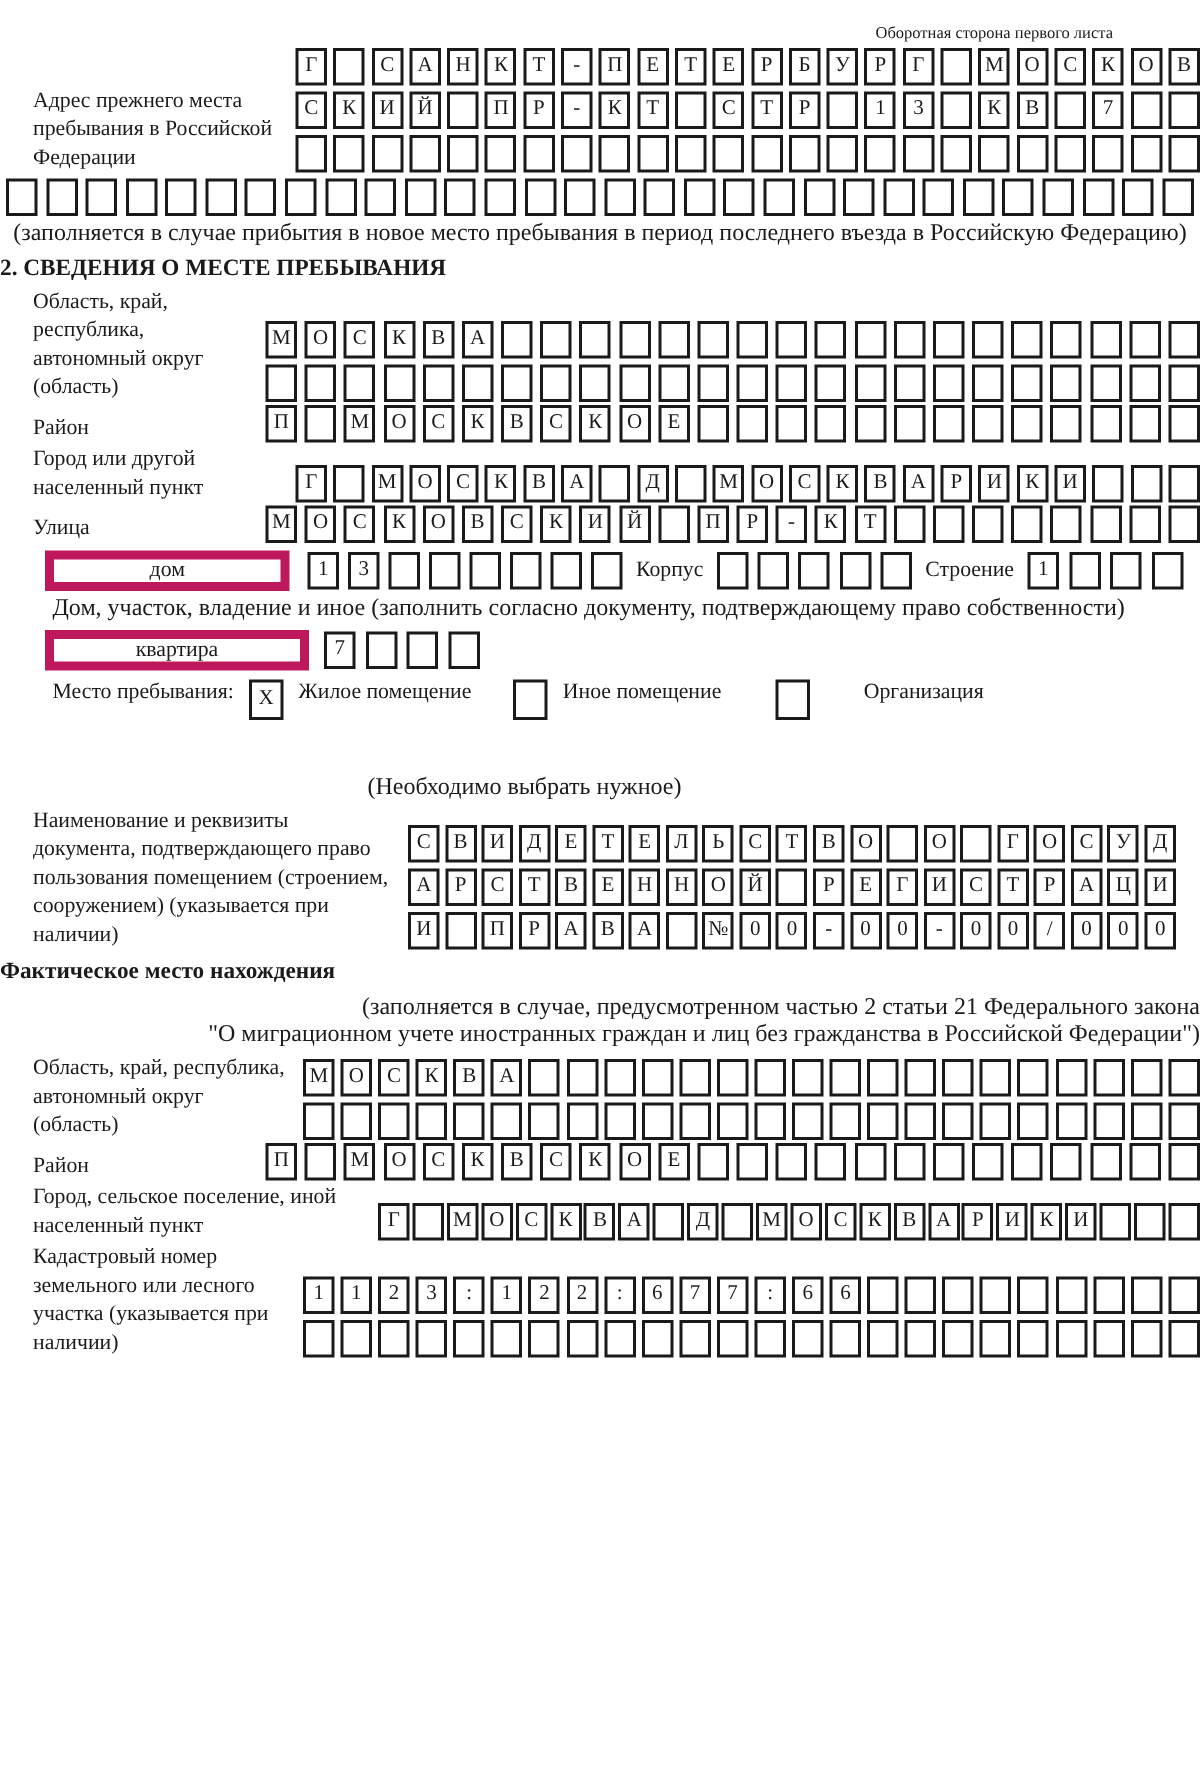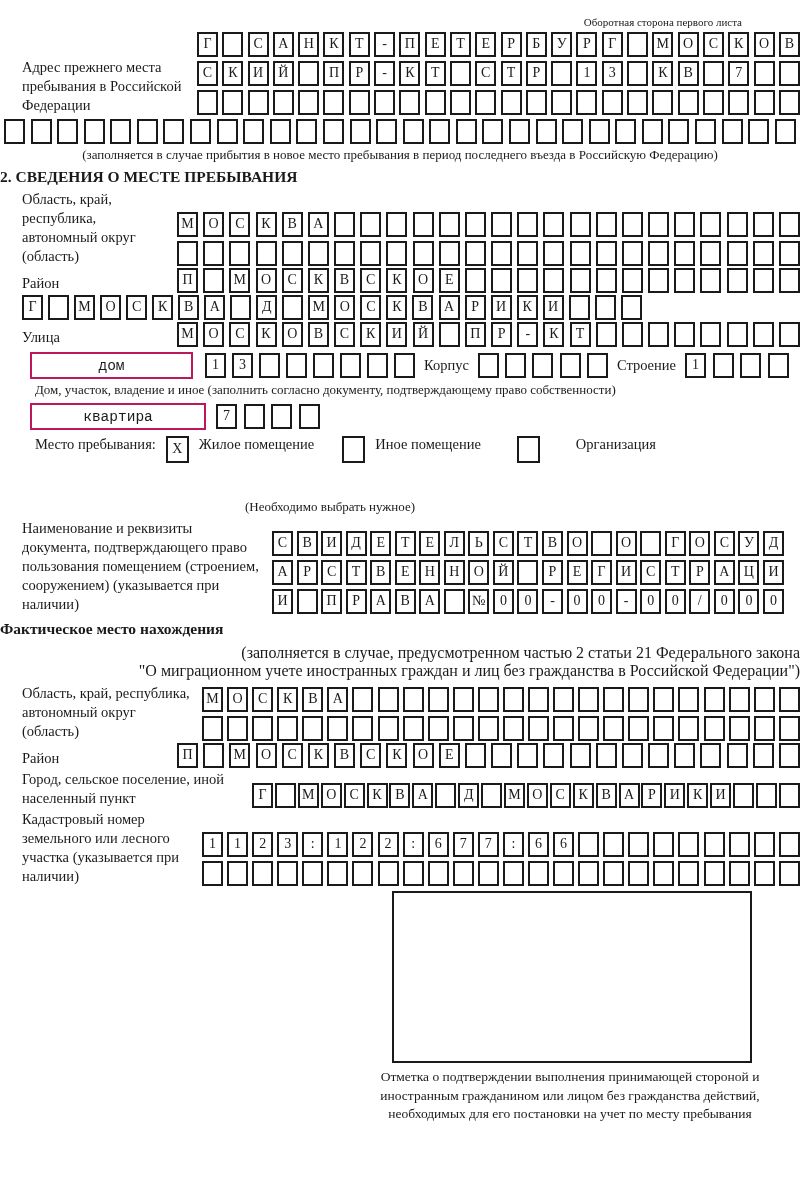--- a/index.html
+++ b/index.html
@@ -18,30 +18,30 @@
   .cells { display:flex; justify-content:space-between; }
   .cell {
     flex:0 0 21px; width:21px; height:25px; border:2px solid #1a1a1a;
     box-sizing:border-box; font-size:14px; line-height:20px; text-align:center;
   }
   .w640{width:640px} .w620{width:620px} .w615{width:615px}
   .w617{width:617px} .w565{width:565px} .w512{width:512px}
   .w210{width:210px} .w130{width:130px} .w104{width:104px}
 
   .fullrow { margin:4px 4px 0 4px; width:792px; }
-  .caption { font-size:13px; margin-top:3px; }
+  .caption { font-size:16px; margin-top:3px; }
   .caption.center { text-align:center; }
   .caption.left { margin-left:35px; }
   .sec-title { text-align:left; font-weight:bold; font-size:15.5px; margin-top:5px; }
 
   .mt2{margin-top:2px} .mt4{margin-top:4px} .mt6{margin-top:6px}
 
   .houserow { display:flex; align-items:center; margin:5px 0 0 30px; }
-  .wide-box { height:27px; border:2px solid #be185d; box-sizing:border-box;
-    display:flex; align-items:center; justify-content:center; font-size:14.5px;font-family:Liberation Mono, monospace; }
+  .wide-box { height:27px; border:6px solid #be185d; box-sizing:border-box;
+    display:flex; align-items:center; justify-content:center; font-size:14.5px; }
   .wb163{width:163px; margin-right:12px} .wb205{width:176px; margin-right:10px}
   .inline-lbl { font-size:14.5px; margin:0 9px; white-space:nowrap; }
 
   .stayrow { display:flex; align-items:flex-start; margin:6px 0 0 35px; font-size:14.5px; }
   .stayrow .cell { height:27px; flex-basis:23px; width:23px; line-height:22px; }
   .ml10{margin-left:10px} .ml28{margin-left:28px} .ml36{margin-left:36px}
   .choose { margin-left:245px;margin-top:36px; }
   .notes-center { text-align:right; font-size:16px; line-height:18px; }
   .pt12 { padding-top:12px; }
 
@@ -258,20 +258,21 @@
         <span class="cell"></span>
         <span class="cell"></span>
         <span class="cell"></span>
         <span class="cell"></span>
         <span class="cell"></span>
         <span class="cell"></span>
       </div>
   </div>
 
   <div class="fr mt2">
+    <div class="lbl lw175">Город или другой населенный пункт</div>
     <div class="cells w620">
         <span class="cell">Г</span>
         <span class="cell"></span>
         <span class="cell">М</span>
         <span class="cell">О</span>
         <span class="cell">С</span>
         <span class="cell">К</span>
         <span class="cell">В</span>
         <span class="cell">А</span>
         <span class="cell"></span>
@@ -628,18 +629,14 @@
           <span class="cell"></span>
           <span class="cell"></span>
           <span class="cell"></span>
           <span class="cell"></span>
           <span class="cell"></span>
           <span class="cell"></span>
         </div>
     </div>
   </div>
 
-  <div class="stamp-wrap">
-    <div class="stamp-box"></div>
-    <div class="stamp-note">Отметка о подтверждении выполнения принимающей стороной и иностранным гражданином или лицом без гражданства действий, необходимых для его постановки на учет по месту пребывания</div>
-  </div>
 
 </div>
 
 </body></html>

